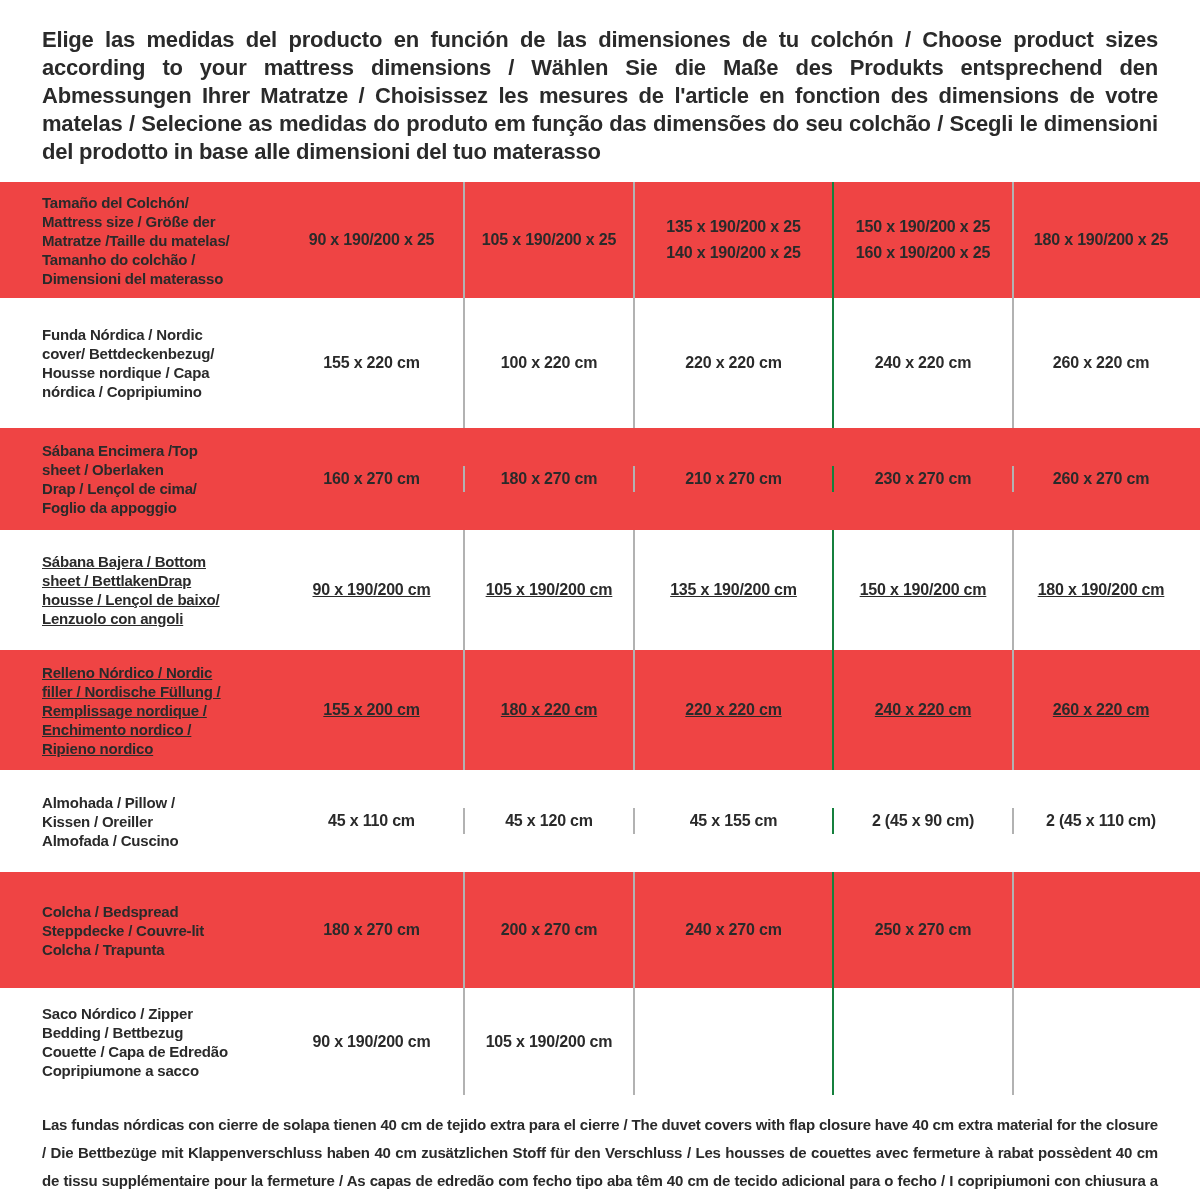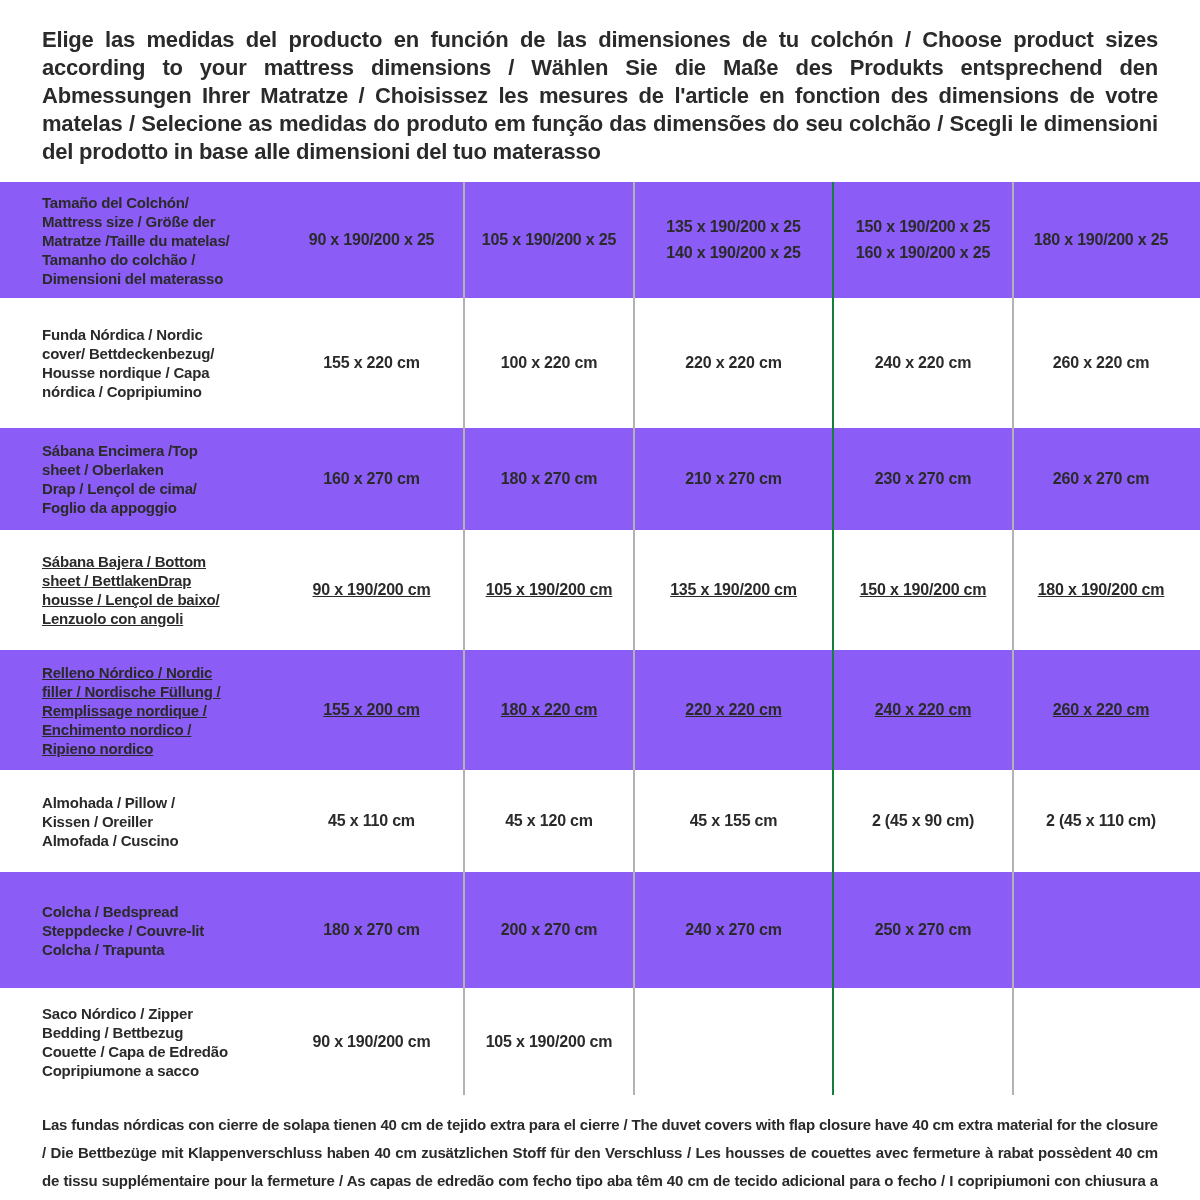--- a/index.html
+++ b/index.html
@@ -16,21 +16,21 @@
     font-size: 22px;
     line-height: 28px;
     text-align: justify;
     letter-spacing: -0.2px;
   }
   .size-table {
     margin-top: 16px;
     width: 1200px;
   }
   .row { display: flex; width: 1200px; }
-  .row.shade { background: #8b5cf6; }
+  .row.shade { background: #ef4444; }
   .cell {
     display: flex;
     align-items: center;
     white-space: pre-line;
     letter-spacing: -0.2px;
   }
   .cell.label {
     width: 280px;
     padding-left: 42px;
     font-size: 15px;
@@ -44,21 +44,21 @@
     font-size: 16px;
     line-height: 26px;
   }
   .v1 { width: 185px; border-right: 2px solid #b2b2b2; }
   .v2 { width: 170px; border-right: 2px solid #b2b2b2; }
   .v3 { width: 199px; border-right: 2px solid #15803d; }
   .v4 { width: 180px; border-right: 2px solid #b2b2b2; }
   .v5 { width: 174px; }
   .h116 { min-height: 116px; }
   .h130 { min-height: 130px; }
-  .h102 { min-height: 102px; }
+  .h102 { min-height: 102px; align-items: center; }
   .h120 { min-height: 120px; text-decoration: underline; }
   .h107 { min-height: 107px; }
   .footnote {
     padding: 16px 42px 0 42px;
     font-size: 15px;
     line-height: 28px;
     text-align: justify;
     letter-spacing: -0.2px;
   }
 </style>

